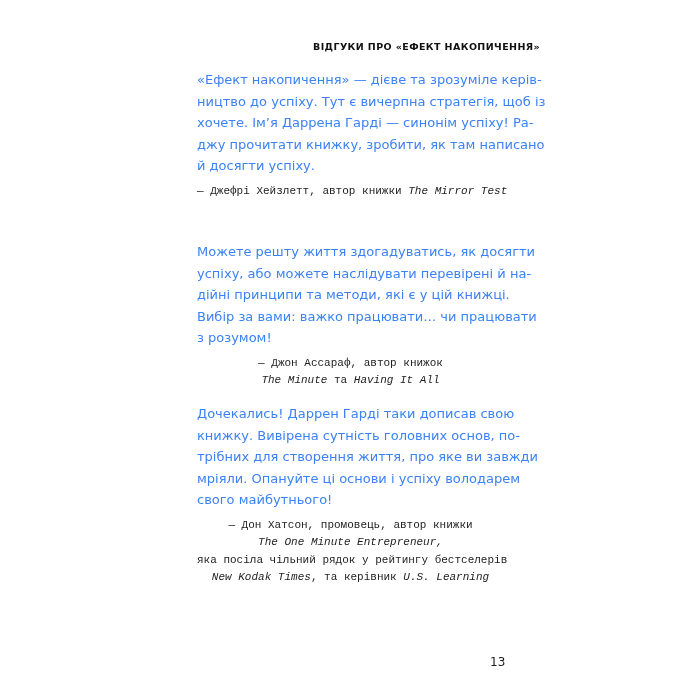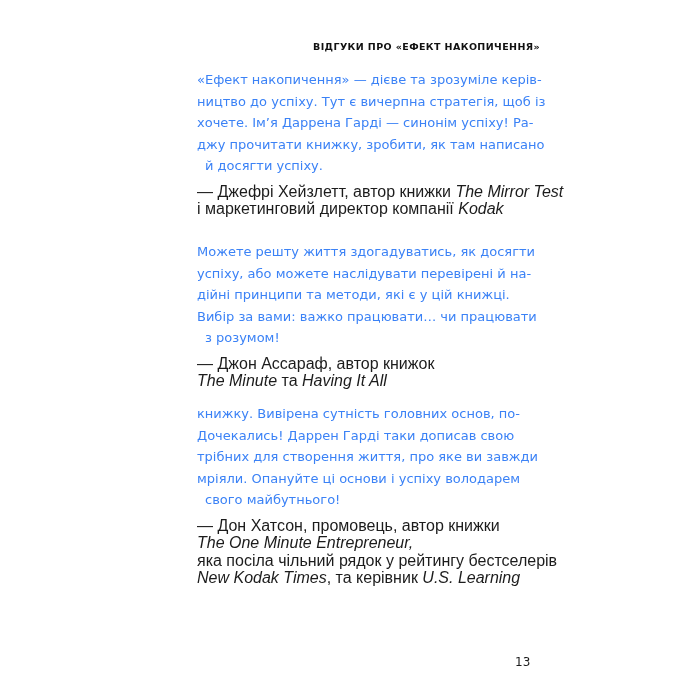--- a/index.html
+++ b/index.html
@@ -46,89 +46,86 @@
       margin: 0;
     }
     .quote span.line {
       display: block;
       text-align: justify;
       text-align-last: justify;
       white-space: nowrap;
     }
     .quote span.line.last {
       text-align-last: left;
-      margin-left: 8px;
     }
     .attribution {
       margin-top: 6px;
-      text-align: left;
-      font-family: Liberation Sans, sans-serif;
-      font-size: 16px;
+      text-align: center;
+      font-family: Liberation Mono, monospace;
+      font-size: 11px;
       line-height: 17.5px;
       color: #1c1c1c;
     }
     .attribution .aline {
       display: block;
       white-space: nowrap;
     }
     .attribution em {
       font-style: italic;
     }
     #q1 { top: 65px; }
     #q2 { top: 237px; }
     #q3 { top: 399px; }
     .page-number {
       position: absolute;
       left: 490px;
       top: 651px;
       font-family: "DejaVu Sans", sans-serif;
       font-size: 12px;
       color: #1c1c1c;
-      margin-left: 25px;
     }
   </style>
 </head>
 <body>
 
 <div class="page">
 
   <div class="running-head">ВІДГУКИ ПРО «ЕФЕКТ НАКОПИЧЕННЯ»</div>
 
   <div class="block" id="q1">
     <p class="quote">
       <span class="line">«Ефект накопичення» — дієве та зрозуміле керів-</span>
       <span class="line">ництво до успіху. Тут є вичерпна стратегія, щоб із</span>
       <span class="line">хочете. Ім’я Даррена Гарді — синонім успіху! Ра-</span>
       <span class="line">джу прочитати книжку, зробити, як там написано</span>
       <span class="line last">й досягти успіху.</span>
     </p>
     <div class="attribution">
       <span class="aline"><span>— Джефрі Хейзлетт, автор книжки </span><em>The Mirror Test</em></span>
-      <span class="aline"><span>і маркетинговий директор компанії </span><em>Kodak</em></span>
     </div>
   </div>
 
   <div class="block" id="q2">
     <p class="quote">
       <span class="line">Можете решту життя здогадуватись, як досягти</span>
       <span class="line">успіху, або можете наслідувати перевірені й на-</span>
       <span class="line">дійні принципи та методи, які є у цій книжці.</span>
       <span class="line">Вибір за вами: важко працювати… чи працювати</span>
       <span class="line last">з розумом!</span>
     </p>
     <div class="attribution">
       <span class="aline">— Джон Ассараф, автор книжок</span>
       <span class="aline"><em>The Minute</em><span> та </span><em>Having It All</em></span>
     </div>
   </div>
 
   <div class="block" id="q3">
     <p class="quote">
+      <span class="line">Дочекались! Даррен Гарді таки дописав свою</span>
       <span class="line">книжку. Вивірена сутність головних основ, по-</span>
-      <span class="line">Дочекались! Даррен Гарді таки дописав свою</span>
       <span class="line">трібних для створення життя, про яке ви завжди</span>
       <span class="line">мріяли. Опануйте ці основи і успіху володарем</span>
       <span class="line last">свого майбутнього!</span>
     </p>
     <div class="attribution">
       <span class="aline">— Дон Хатсон, промовець, автор книжки</span>
       <span class="aline"><em>The One Minute Entrepreneur,</em></span>
       <span class="aline">яка посіла чільний рядок у рейтингу бестселерів</span>
       <span class="aline"><em>New Kodak Times</em><span>, та керівник </span><em>U.S. Learning</em></span>
     </div>

